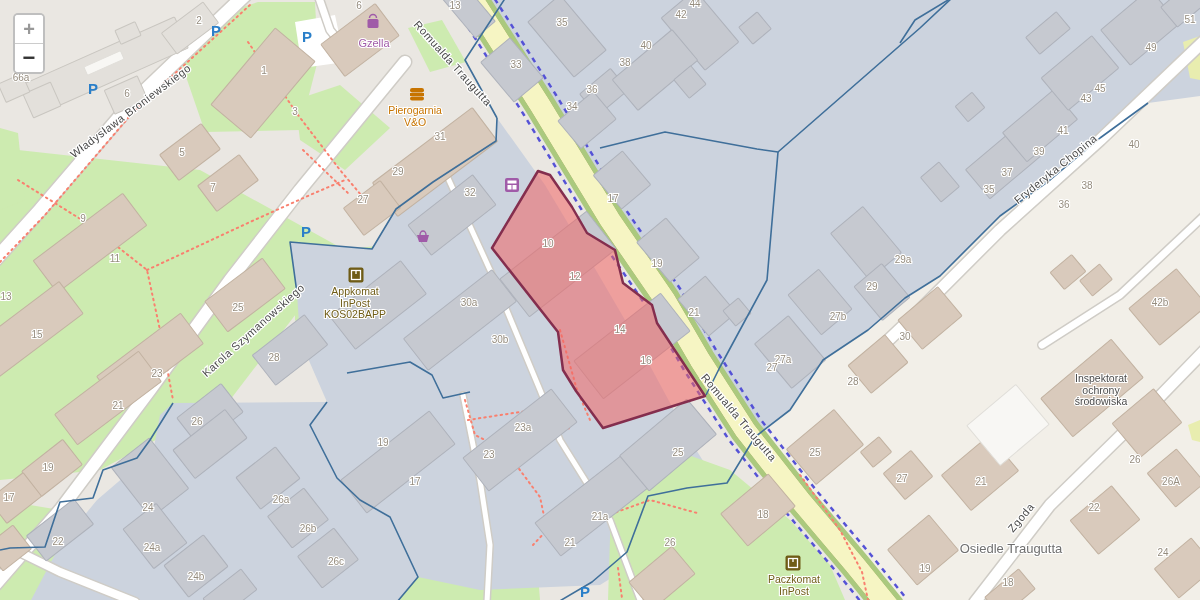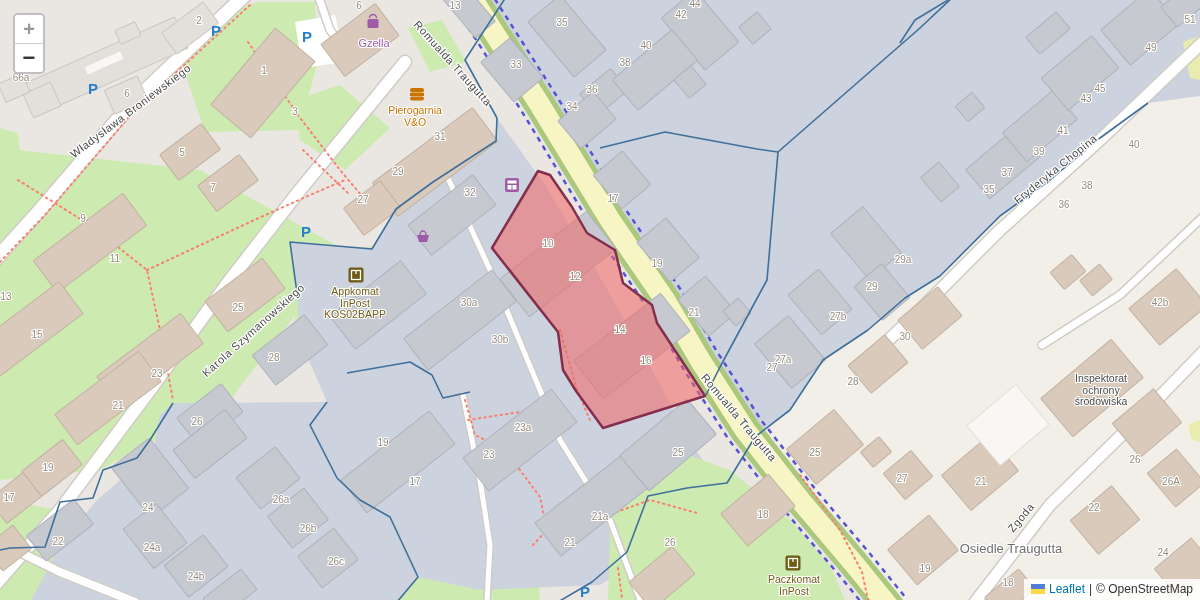--- a/index.html
+++ b/index.html
@@ -307,16 +307,13 @@
       <text x="794" y="583" text-anchor="middle" fill="#6f5c16" font-size="10.5" stroke="#fff" stroke-width="2.2" paint-order="stroke"><tspan x="794" dy="0">Paczkomat</tspan><tspan x="794" dy="11.5">InPost</tspan></text>
       <text x="1011" y="553" text-anchor="middle" fill="#6f6f6f" font-size="13" stroke="#fff" stroke-width="2.2" paint-order="stroke"><tspan x="1011" dy="0">Osiedle Traugutta</tspan></text>
       <text x="1101" y="382" text-anchor="middle" fill="#4a4a4a" font-size="10.5" stroke="#fff" stroke-width="2.2" paint-order="stroke"><tspan x="1101" dy="0">Inspektorat</tspan><tspan x="1101" dy="11.5">ochrony</tspan><tspan x="1101" dy="11.5">środowiska</tspan></text>
     </svg>
 
   <div class="zoom-ctl">
     <a>+</a>
     <a>−</a>
   </div>
 
-  <div class="attrib">
-    <span class="flag"><i class="ft"></i><i class="fb"></i></span><a class="lf">Leaflet</a><span class="sep">|</span><a class="osm">© OpenStreetMap</a>
-  </div>
 </div>
 
 </body></html>

